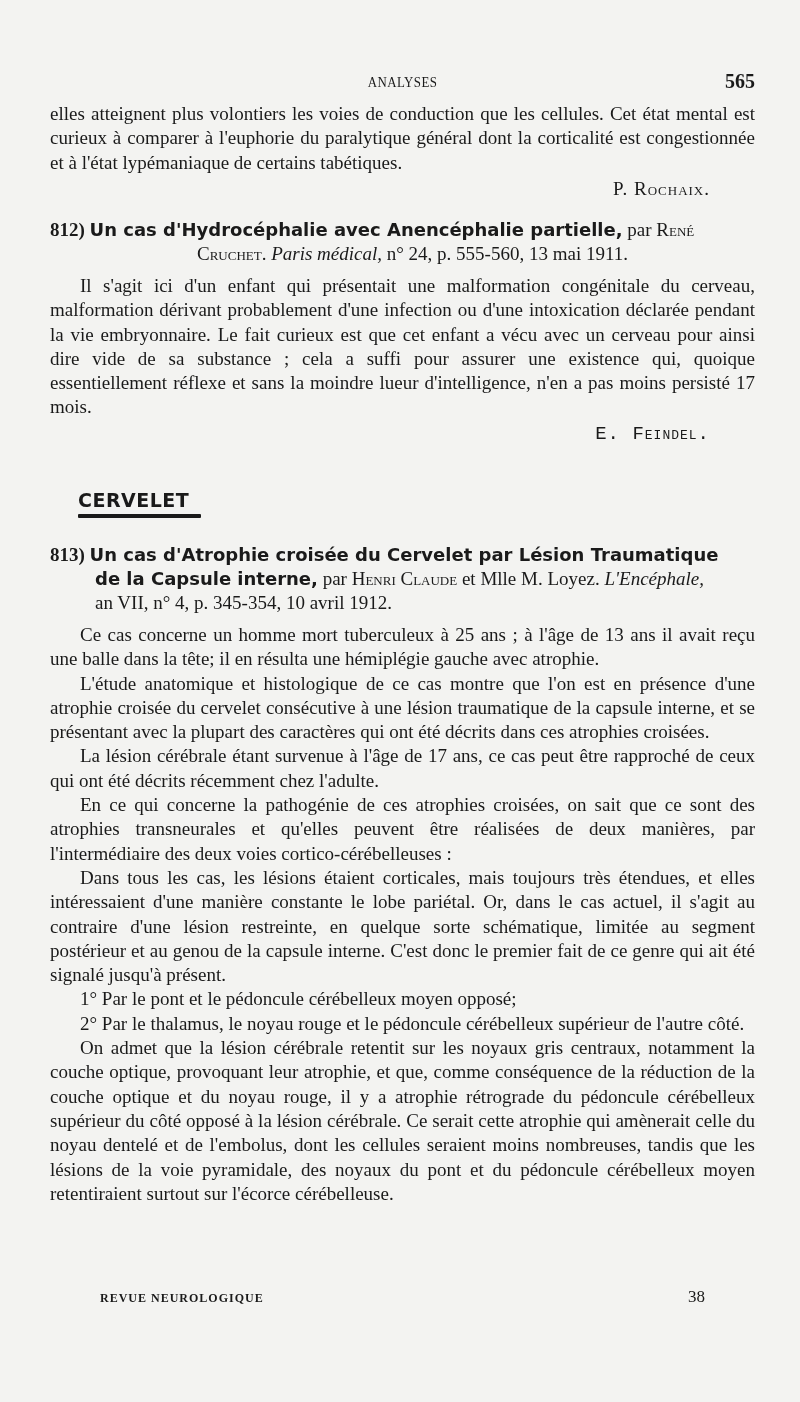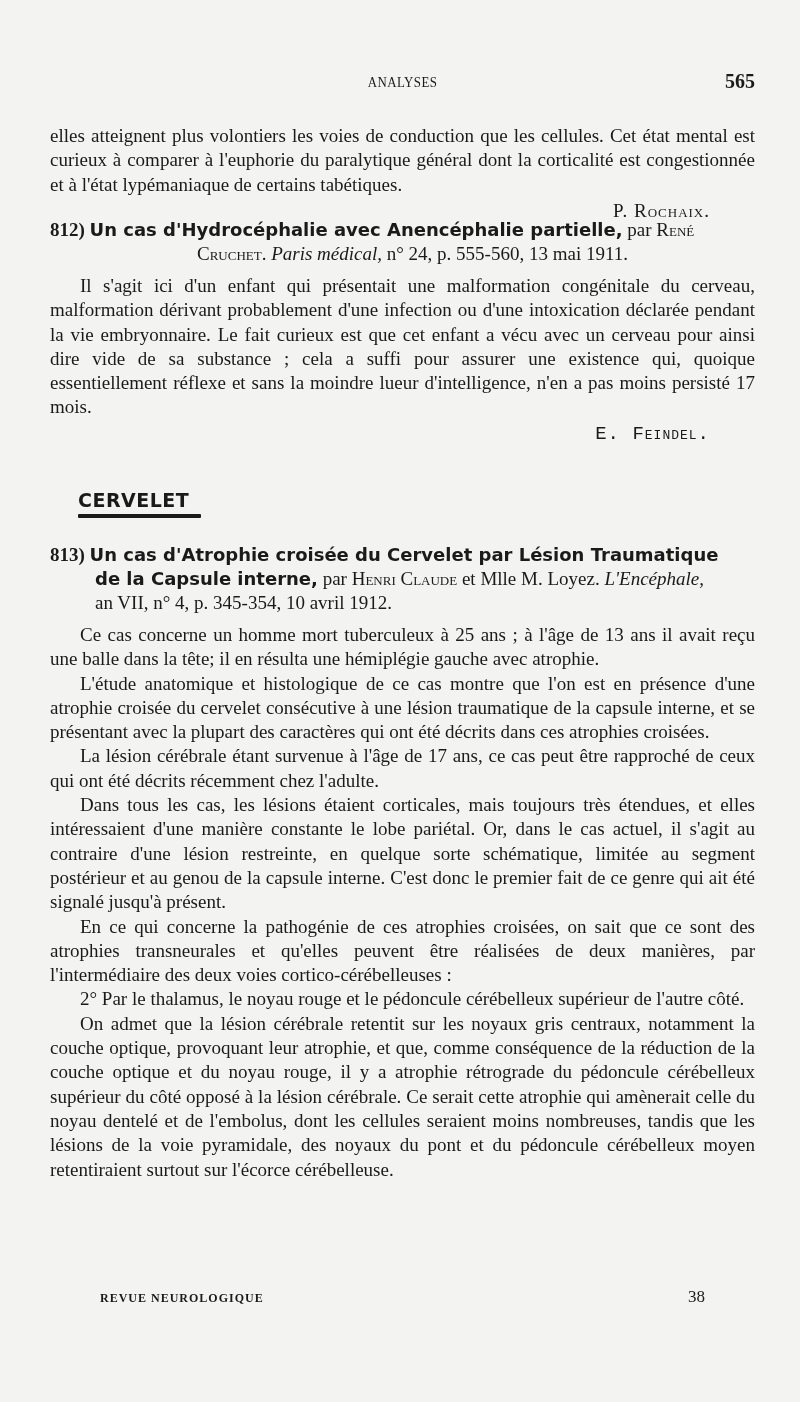--- a/index.html
+++ b/index.html
@@ -132,21 +132,21 @@
 </head>
 <body>
 
 <div class="page">
 
   <div class="running-head">
     <div class="running-title">ANALYSES</div>
     <div class="page-number">565</div>
   </div>
 
-  <div class="body-text" style="top:124px;">
+  <div class="body-text" style="top:102px;">
     <p class="no-indent">elles atteignent plus volontiers les voies de conduction que les cellules. Cet état mental est curieux à comparer à l'euphorie du paralytique général dont la corticalité est congestionnée et à l'état lypémaniaque de certains tabétiques.</p>
     <p class="signature sc">P. Rochaix.</p>
   </div>
 
   <div class="body-text" style="top:218px;">
     <p class="entry-head no-indent">
       <span class="num">812)</span>
       <span class="title-bold">Un cas d'Hydrocéphalie avec Anencéphalie partielle,</span>
       <span>par</span>
       <span class="sc">René</span>
@@ -174,22 +174,23 @@
         <span>et</span>
         <span>Mlle M. Loyez.</span>
         <em>L'Encéphale,</em>
       </span>
       <span class="cont">an VII, n° 4, p. 345-354, 10 avril 1912.</span>
     </p>
     <div style="margin-top:8px;">
       <p>Ce cas concerne un homme mort tuberculeux à 25 ans ; à l'âge de 13 ans il avait reçu une balle dans la tête; il en résulta une hémiplégie gauche avec atrophie.</p>
       <p>L'étude anatomique et histologique de ce cas montre que l'on est en présence d'une atrophie croisée du cervelet consécutive à une lésion traumatique de la capsule interne, et se présentant avec la plupart des caractères qui ont été décrits dans ces atrophies croisées.</p>
       <p>La lésion cérébrale étant survenue à l'âge de 17 ans, ce cas peut être rapproché de ceux qui ont été décrits récemment chez l'adulte.</p>
+      <p>En ce qui concerne la pathogénie de ces atrophies croisées, on sait que ce sont des atrophies transneurales et qu'elles peuvent être réalisées de deux manières, par l'intermédiaire des deux voies cortico-cérébelleuses :</p>
       <p>Dans tous les cas, les lésions étaient corticales, mais toujours très étendues, et elles intéressaient d'une manière constante le lobe pariétal. Or, dans le cas actuel, il s'agit au contraire d'une lésion restreinte, en quelque sorte schématique, limitée au segment postérieur et au genou de la capsule interne. C'est donc le premier fait de ce genre qui ait été signalé jusqu'à présent.</p>
-      <p>En ce qui concerne la pathogénie de ces atrophies croisées, on sait que ce sont des atrophies transneurales et qu'elles peuvent être réalisées de deux manières, par l'intermédiaire des deux voies cortico-cérébelleuses :</p>
+      <p>1° Par le pont et le pédoncule cérébelleux moyen opposé;</p>
       <p>2° Par le thalamus, le noyau rouge et le pédoncule cérébelleux supérieur de l'autre côté.</p>
       <p>On admet que la lésion cérébrale retentit sur les noyaux gris centraux, notamment la couche optique, provoquant leur atrophie, et que, comme conséquence de la réduction de la couche optique et du noyau rouge, il y a atrophie rétrograde du pédoncule cérébelleux supérieur du côté opposé à la lésion cérébrale. Ce serait cette atrophie qui amènerait celle du noyau dentelé et de l'embolus, dont les cellules seraient moins nombreuses, tandis que les lésions de la voie pyramidale, des noyaux du pont et du pédoncule cérébelleux moyen retentiraient surtout sur l'écorce cérébelleuse.</p>
     </div>
   </div>
 
   <div class="footer">
     <div class="footer-journal">REVUE NEUROLOGIQUE</div>
     <div class="footer-signature">38</div>
   </div>
 

